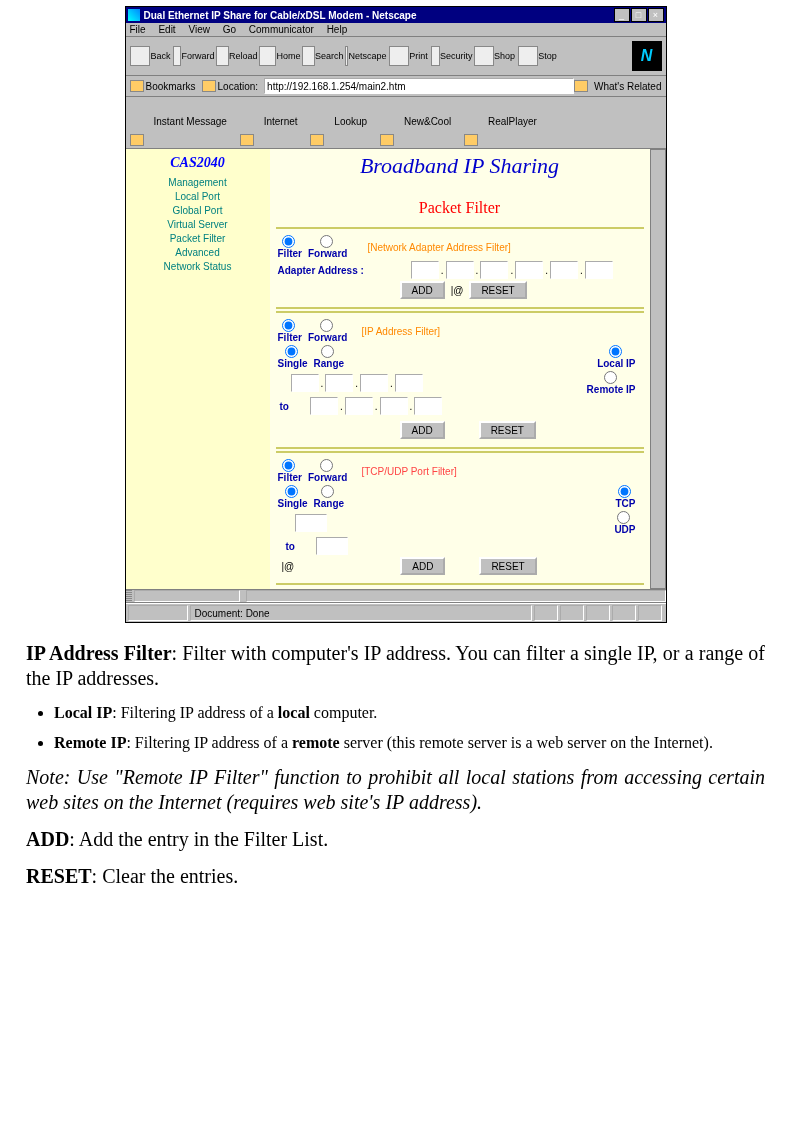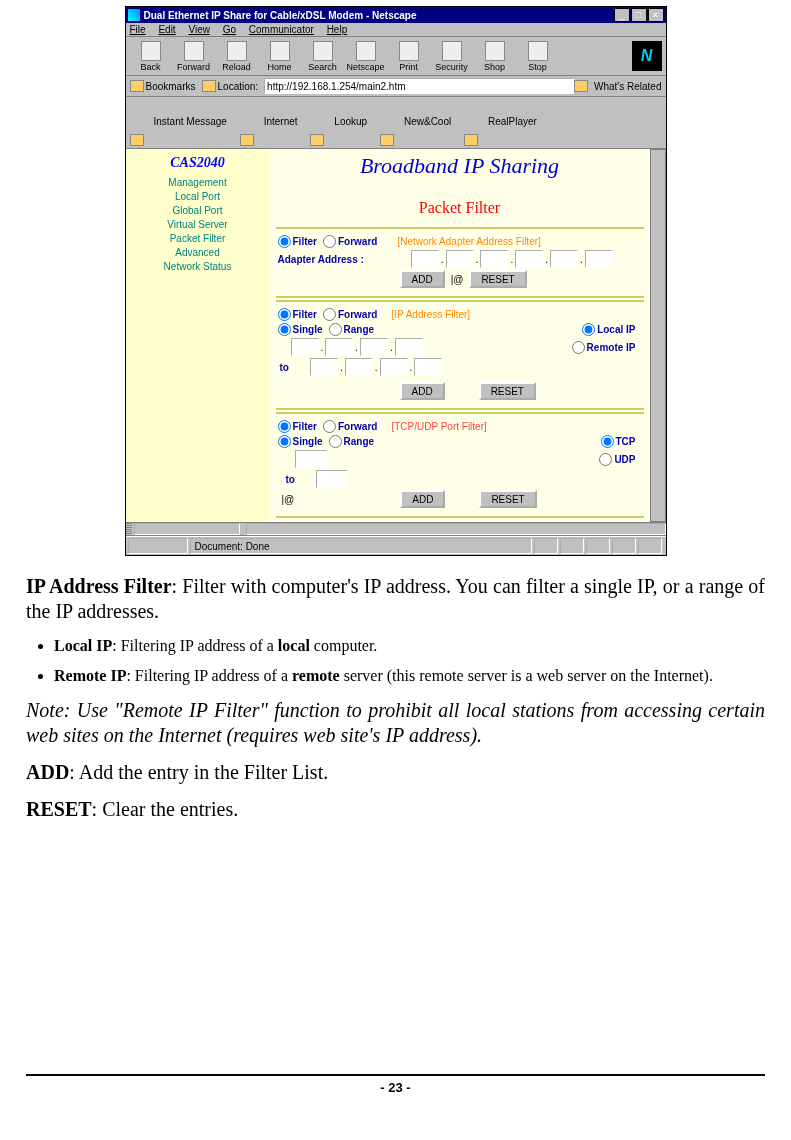--- a/index.html
+++ b/index.html
@@ -38,27 +38,27 @@
   .titlebar .ttxt { flex:1; font-size:10px; font-weight:bold; }
   .winbtn {
     width:14px;height:12px;background:#c0c0c0;border:1px solid #000;
     margin-left:1px;display:flex;align-items:center;justify-content:center;
     font-size:9px;line-height:1;font-family:Arial;
   }
   .menubar {
     background:#c0c0c0;padding:1px 4px;font-size:10px;
     border-bottom:1px solid #808080;
   }
-  .menubar span { margin-right:10px; text-decoration:underline; text-decoration-color:#000; text-underline-offset:1px;}
+  .menubar span { margin-right:10px; text-decoration-color:#000; text-underline-offset:1px;}
   .toolbar {
     background:#c0c0c0;padding:2px 4px;display:flex;align-items:center;
     border-bottom:1px solid #808080;
   }
   .tbtn {
-    display:flex;flex-direction:column;align-items:center;justify-content:center;
+    display:flex;flex-direction:row;align-items:center;justify-content:center;
     width:42px;height:34px;margin-right:1px;font-size:9px;
   }
   .tbtn .tic{width:18px;height:18px;border:1px solid #888;background:#eee;margin-bottom:1px;}
   .nlogo{width:30px;height:30px;background:#000;margin-left:auto;display:flex;align-items:center;justify-content:center;color:#0cf;font-weight:bold;font-size:16px;font-style:italic;}
   .locbar{background:#c0c0c0;padding:2px 4px;display:flex;align-items:center;border-bottom:1px solid #808080;font-size:10px;}
   .locbar .bkm{margin-right:6px;}
   .locbar input{flex:1;height:14px;font-size:10px;border:1px inset #fff;background:#fff;padding:0 2px;}
   .locbar .rel{margin-left:4px;white-space:nowrap;}
   .linkbar{background:#c0c0c0;padding:2px 4px;border-bottom:1px solid #808080;font-size:10px;}
   .linkbar span{margin-right:10px;margin-top:35px;}
@@ -79,21 +79,21 @@
   .ptitle{
     text-align:center;color:#ff0000;font-family:"Times New Roman",serif;
     font-size:16px;margin:20px 0 10px 0;
   }
   .section{
     border-top:2px solid #cccc66;border-bottom:2px solid #cccc66;
     padding:4px 2px 6px 2px;margin-bottom:2px;font-size:10px;
     font-family:Arial,sans-serif;
   }
   .row{display:flex;align-items:center;flex-wrap:wrap;margin:2px 0;}
-  .radio{display:inline-flex;align-items:center;margin-right:6px;color:#0000aa;font-weight:bold;}
+  .radio{display:inline-flex;align-items:center;margin-right:6px;color:#0000aa;font-weight:bold;flex-direction:column;}
   .radio input{margin:0 2px 0 0;}
   .seclabel{color:#ff8800;margin-left:14px;font-size:10px;}
   .seclabel2{color:#ff8800;margin-left:8px;font-size:10px;}
   .albl{color:#0000aa;font-weight:bold;margin-right:6px;}
   .oct{width:22px;height:14px;border:1px inset #fff;background:#fff;margin:0 1px;}
   .oct2{width:26px;height:14px;border:1px inset #fff;background:#fff;margin:0 1px;}
   .dot{margin:0 1px;}
   .btn{
     height:18px;padding:0 10px;background:#c0c0c0;border:2px outset #fff;
     font-size:10px;margin:0 2px;font-family:Arial,sans-serif;

